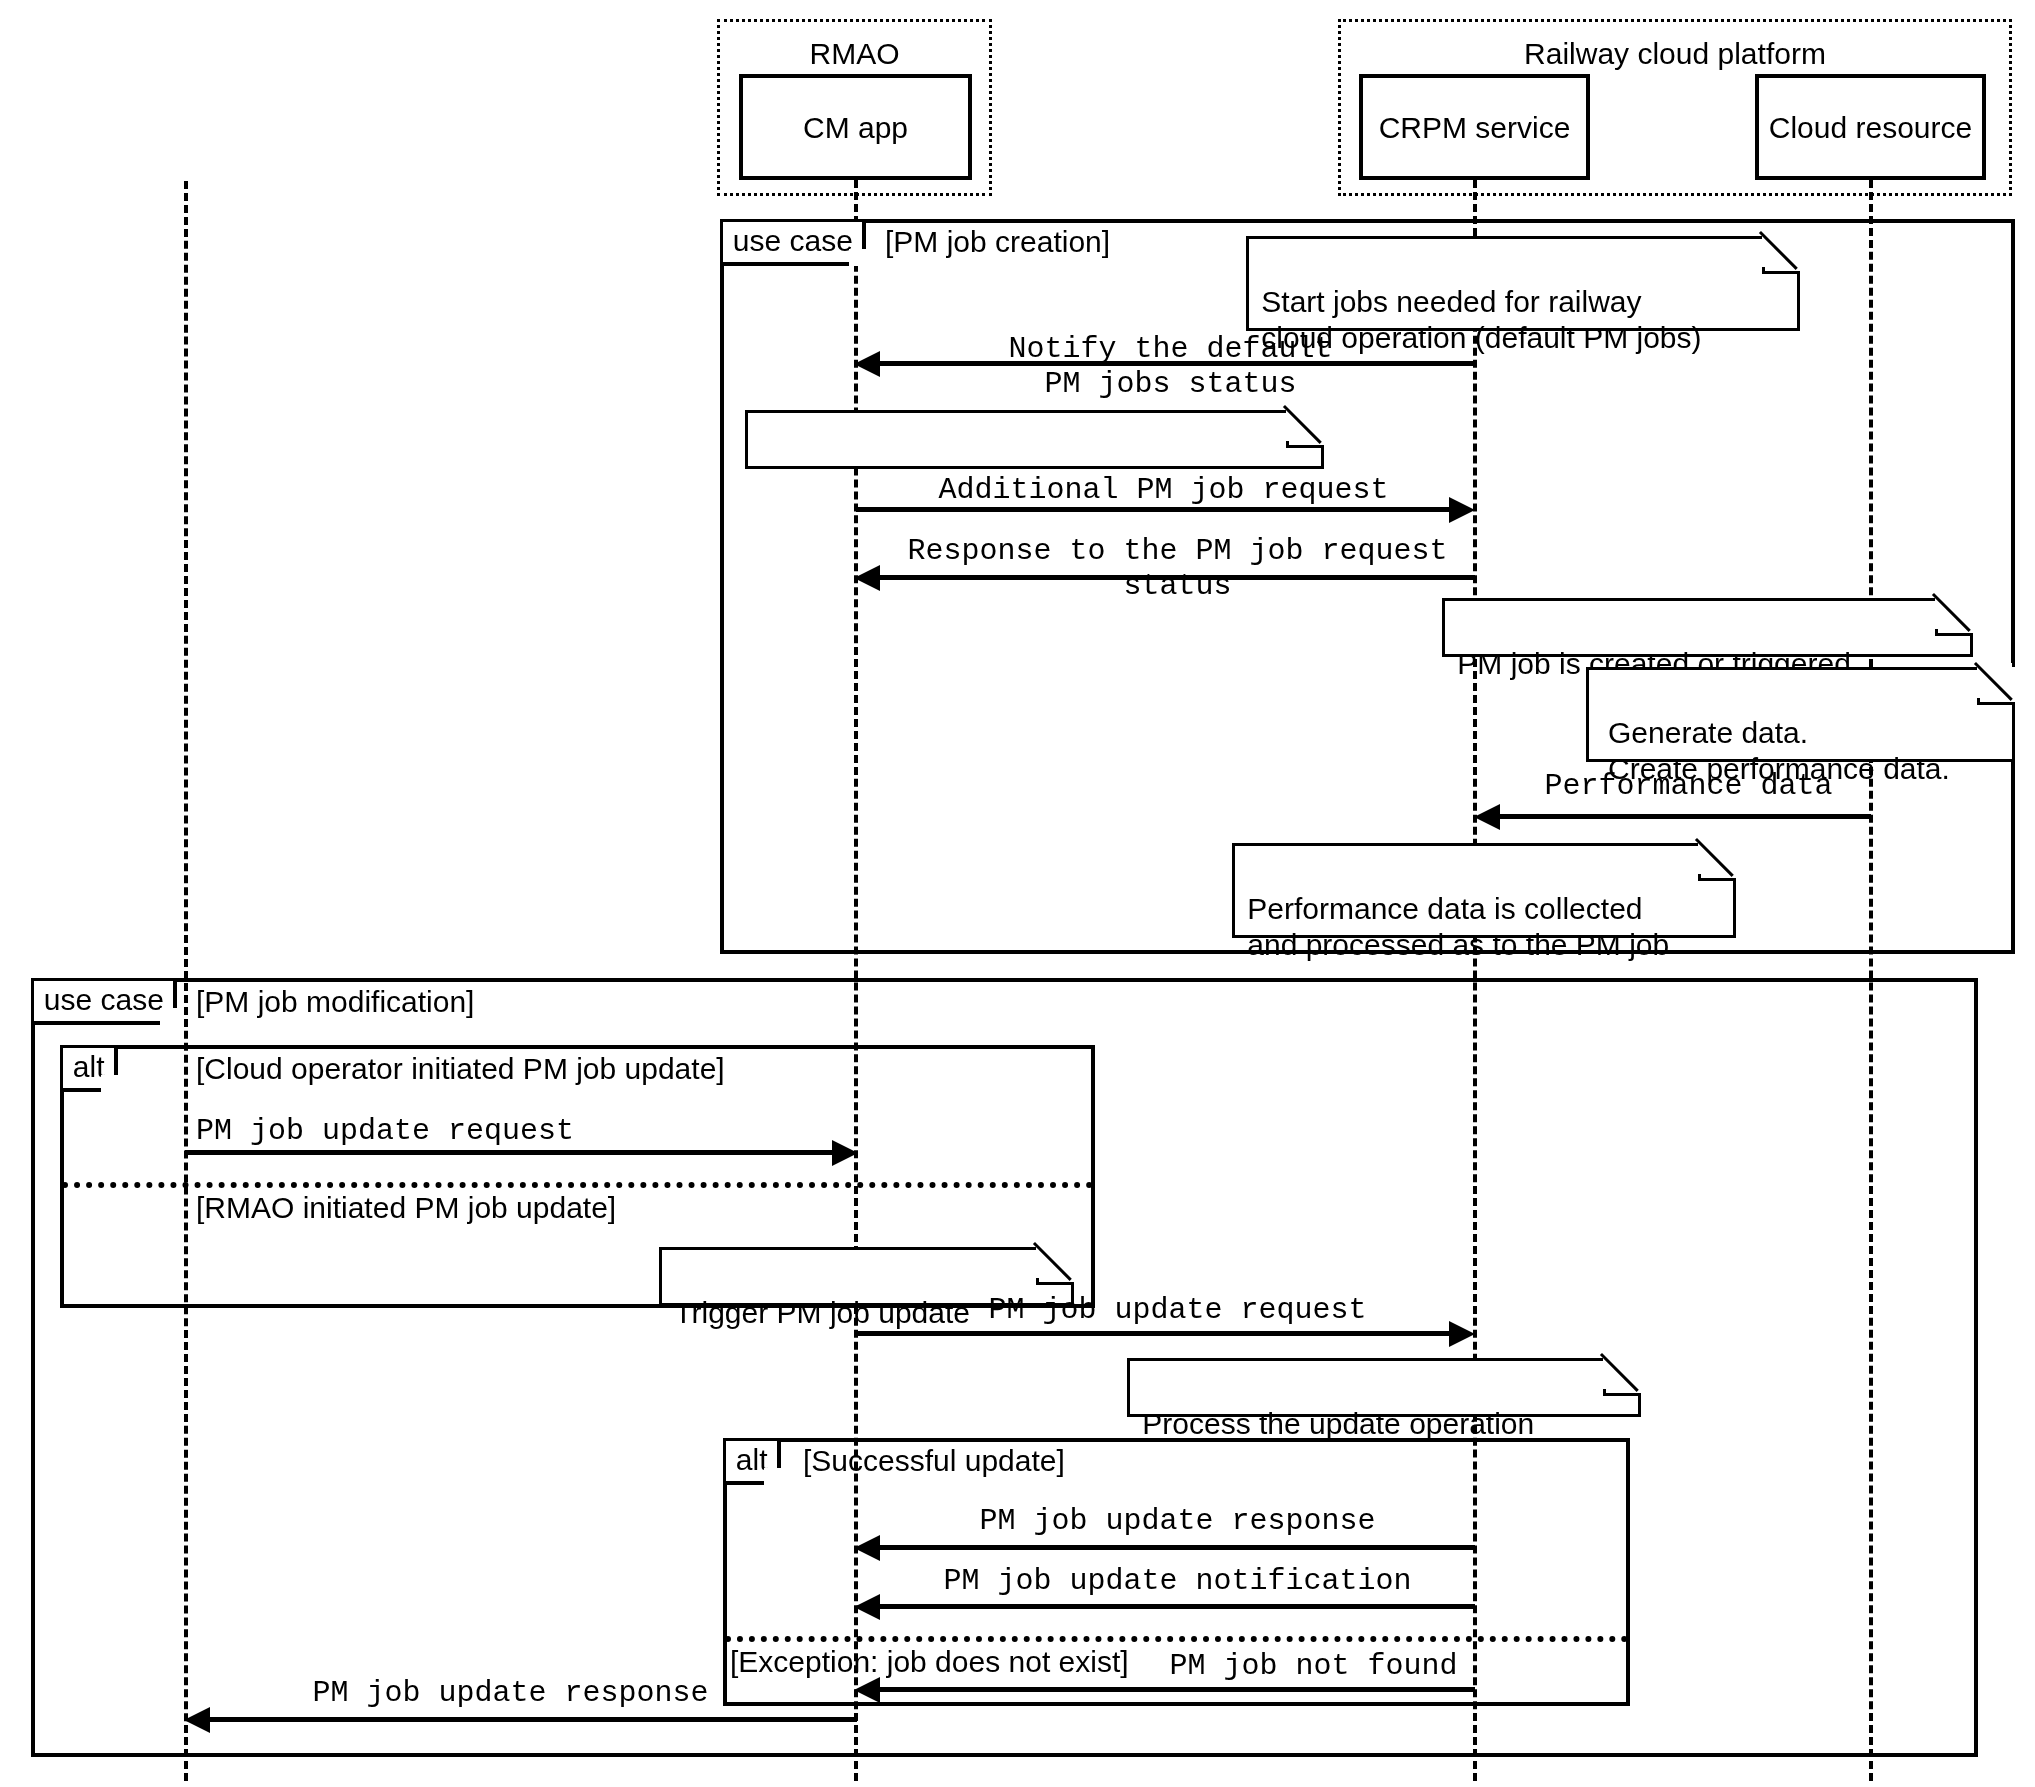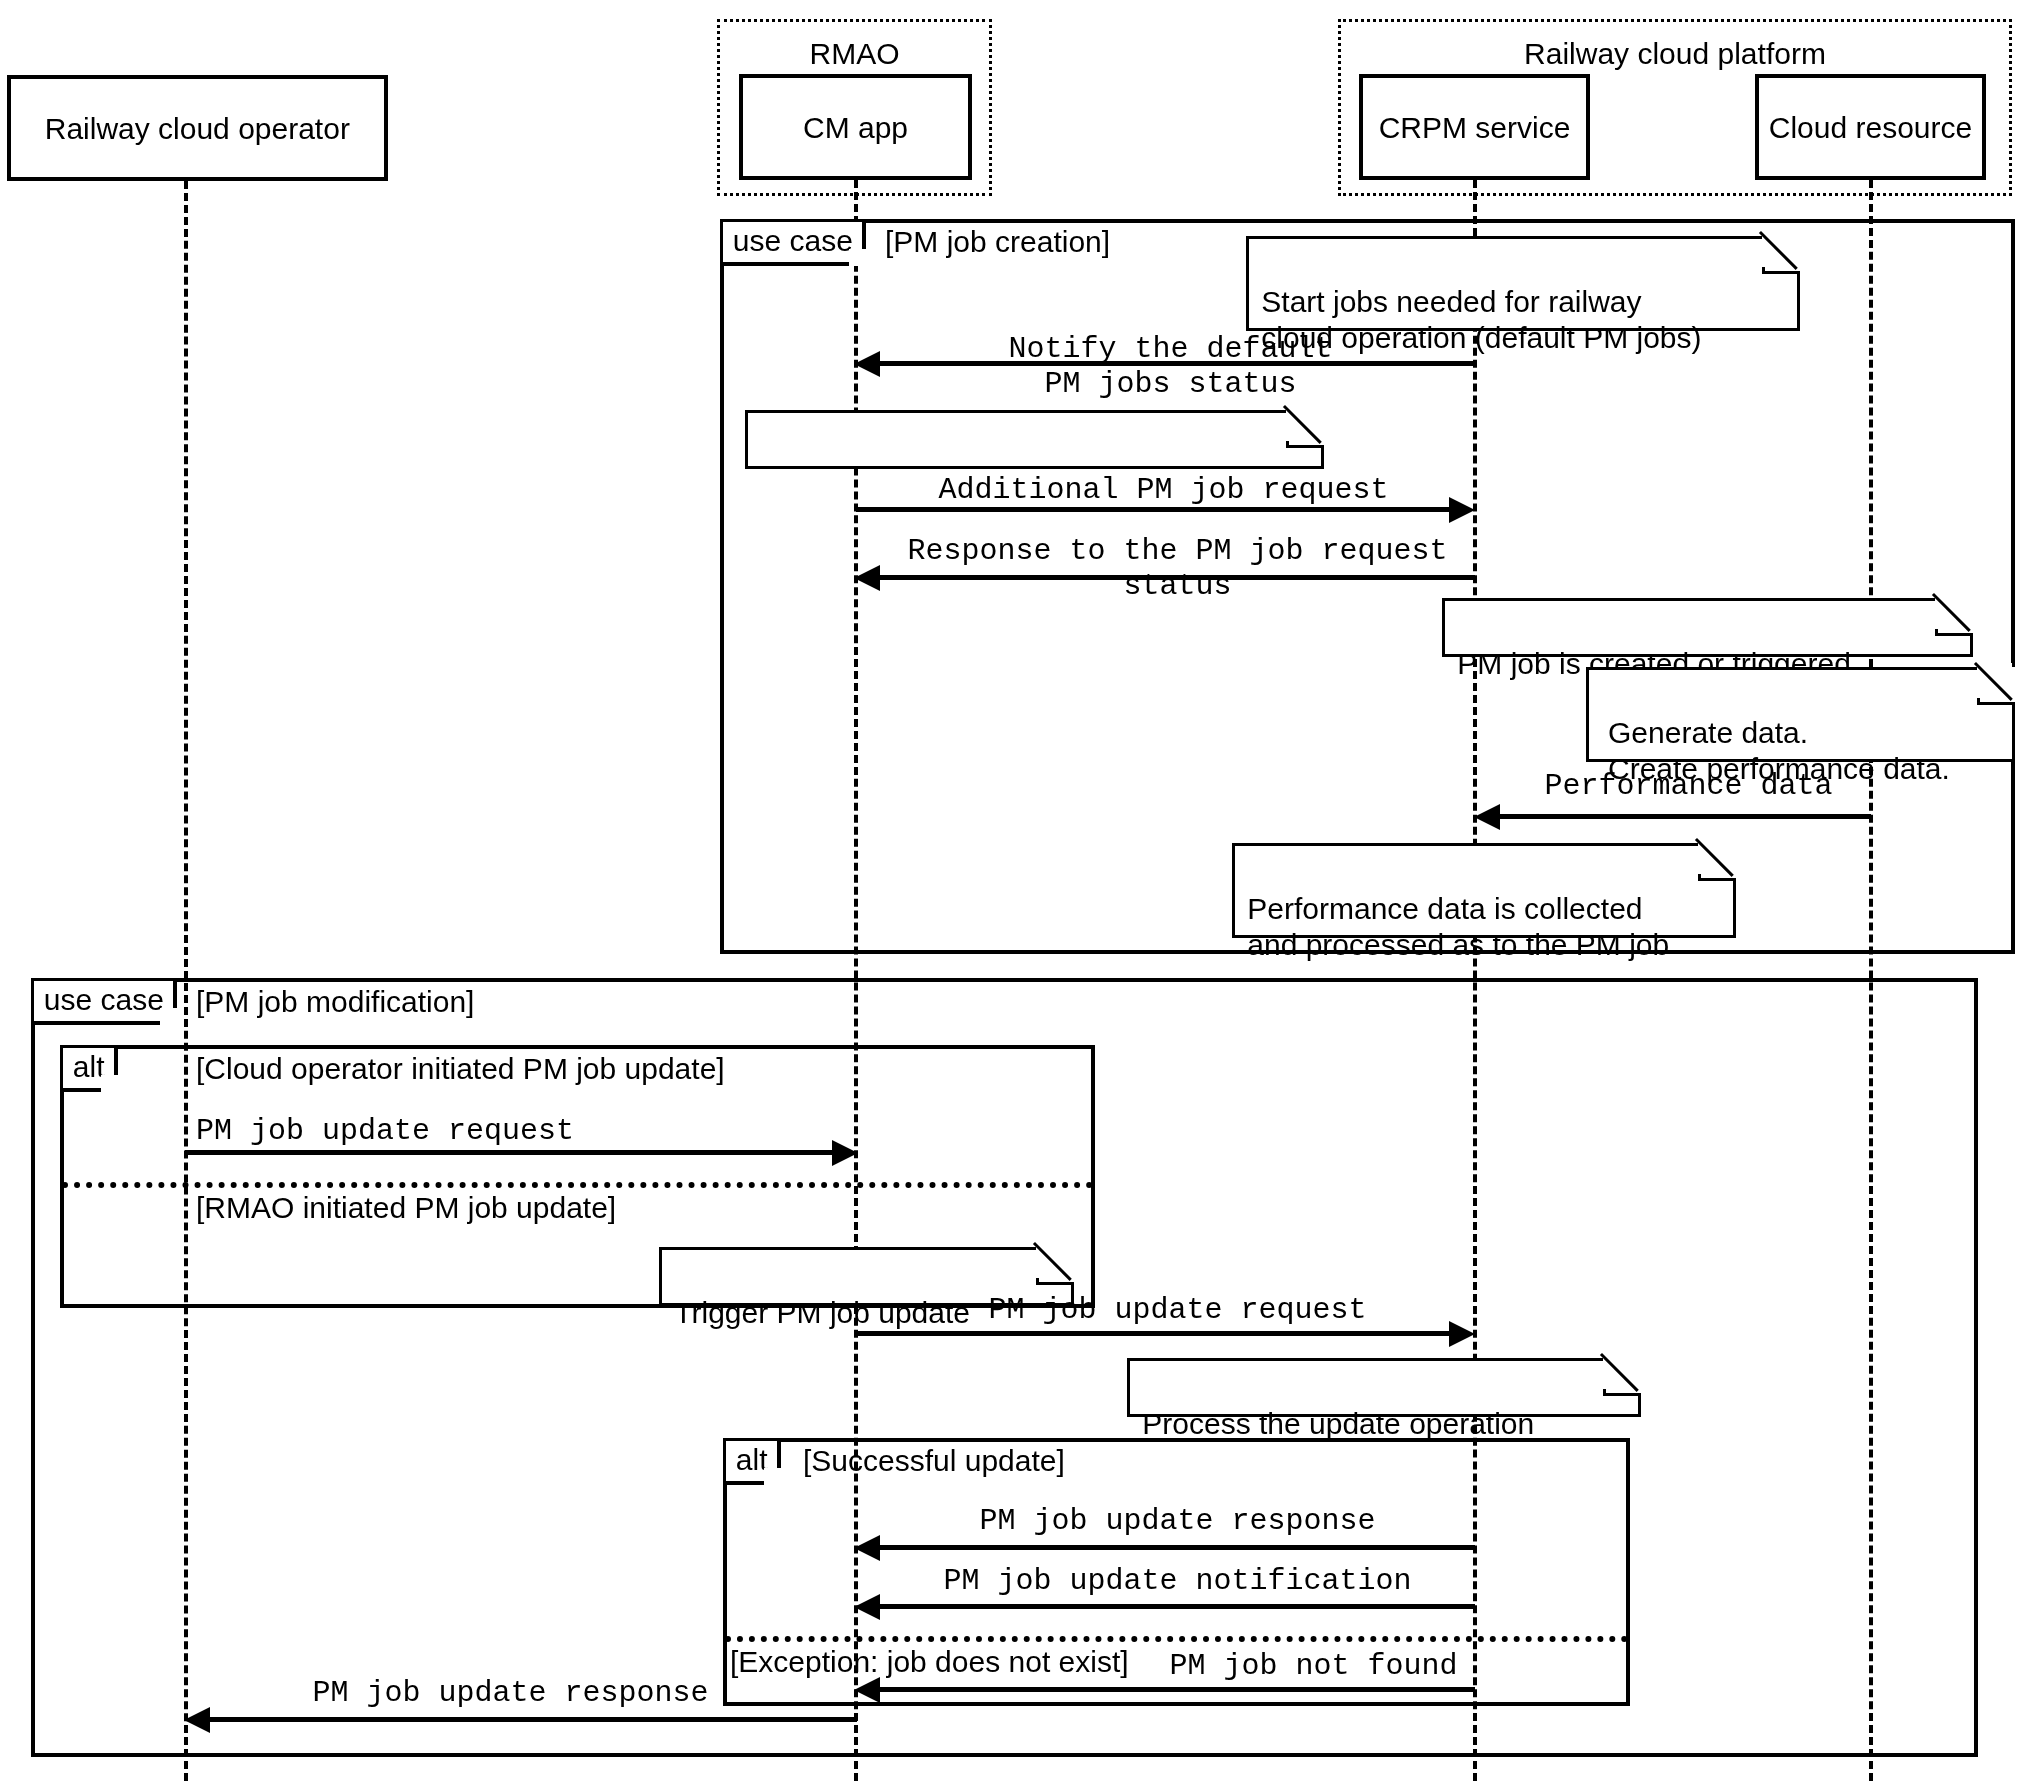--- a/index.html
+++ b/index.html
@@ -161,23 +161,20 @@
 <div id="stage">
 
   <div class="abs pkg" style="left:717px; top:19px; width:275px; height:177px;">
     <div class="pkg-title">RMAO</div>
   </div>
 
   <div class="abs pkg" style="left:1338px; top:19px; width:674px; height:177px;">
     <div class="pkg-title">Railway cloud platform</div>
   </div>
 
-  <div class="abs participant" style="left:6.8px; top:75px; width:381px; height:106px;">
-    <span>Railway cloud operator</span>
-  </div>
 
   <div class="abs participant" style="left:739px; top:74px; width:233px; height:106px;">
     <span>CM app</span>
   </div>
 
   <div class="abs participant" style="left:1359px; top:74px; width:231px; height:106px;">
     <span>CRPM service</span>
   </div>
 
   <div class="abs participant" style="left:1755px; top:74px; width:231px; height:106px;">

